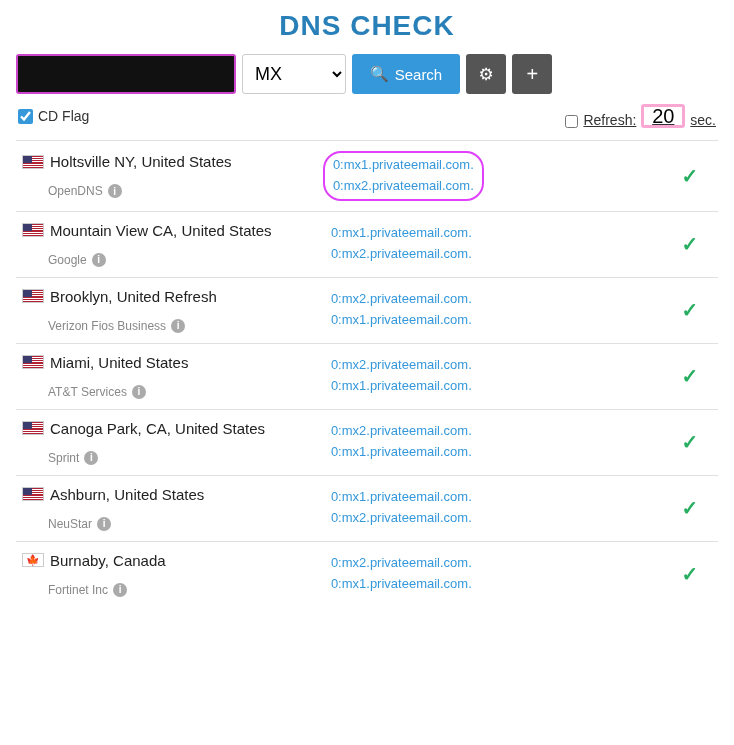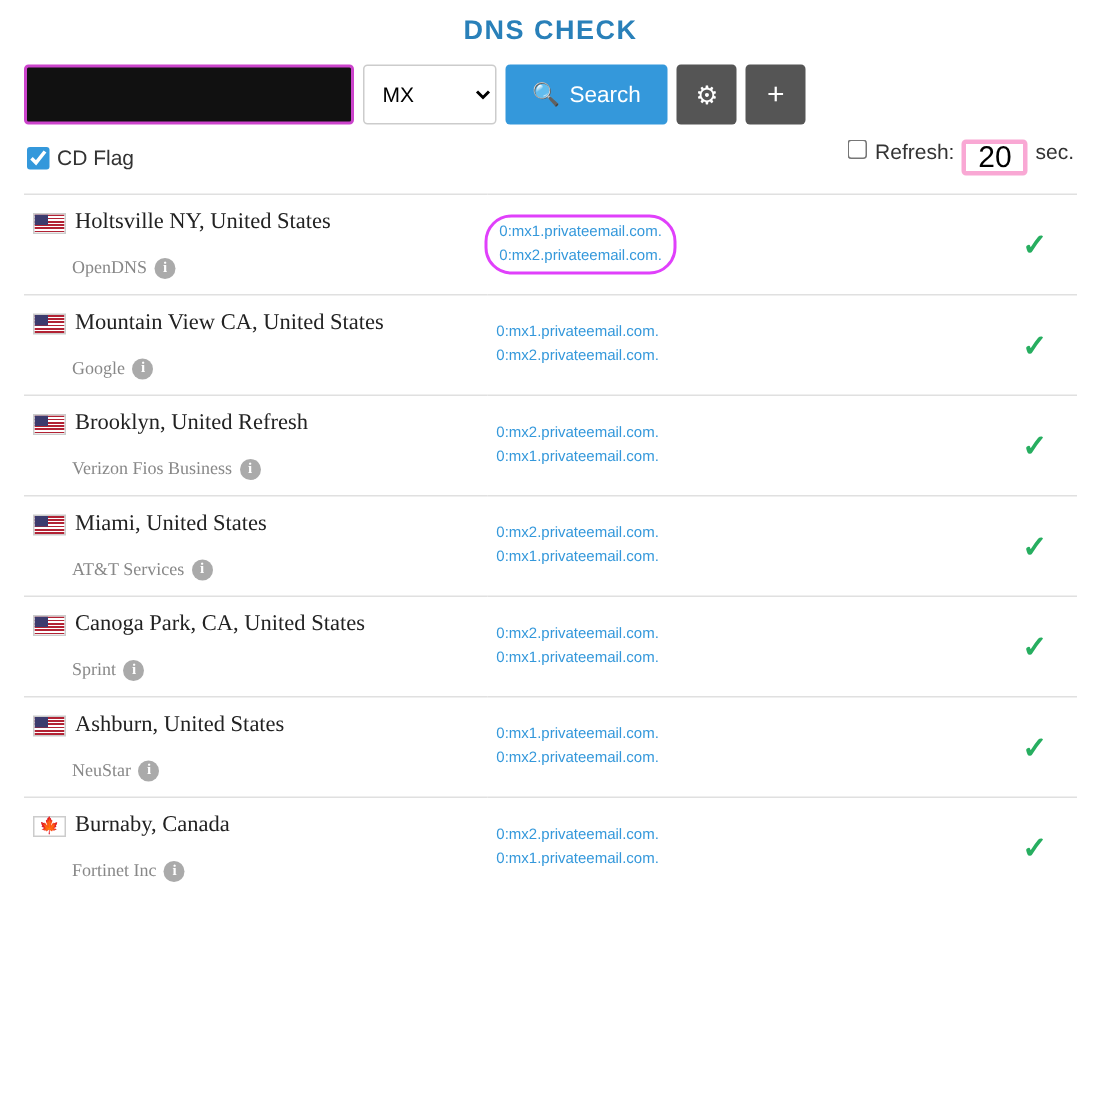--- a/index.html
+++ b/index.html
@@ -8,21 +8,21 @@
       background: #fff;
       width: 734px;
       min-height: 745px;
       padding: 10px 16px 20px;
       color: #333;
       font-size: 14px;
     }
     .page-title {
       text-align: center;
       color: #2980b9;
-      font-size: 18px;
+      font-size: 28px;
       font-weight: bold;
       margin-bottom: 12px;
       letter-spacing: 1px;
     }
     .toolbar {
       display: flex;
       align-items: center;
       gap: 6px;
       margin-bottom: 10px;
     }
@@ -34,21 +34,21 @@
       border-radius: 3px;
       padding: 4px 8px;
       font-size: 14px;
       color: #111;
     }
     .type-select {
       height: 40px;
       border: 1px solid #ccc;
       border-radius: 3px;
       padding: 4px 8px;
-      font-size: 14px;
+      font-size: 18px;
       background: #fff;
       min-width: 80px;
       cursor: pointer;
     }
     .search-btn {
       height: 40px;
       background: #3498db;
       color: #fff;
       border: none;
       border-radius: 3px;
@@ -112,23 +112,24 @@
       font-size: 14px;
       cursor: pointer;
     }
     .checkbox-label input[type=checkbox] {
       accent-color: #3498db;
       width: 15px;
       height: 15px;
     }
     .refresh-label {
       display: flex;
-      align-items: flex-start;
+      align-items: flex-end;
       gap: 5px;
       font-size: 14px;
+      text-decoration: underline;
     }
     .refresh-num-input {
       width: 44px;
       height: 24px;
       border: 3px solid #f9a8d4;
       border-radius: 3px;
       text-align: center;
       font-size: 20px;
     }
     .results-table {
@@ -137,21 +138,20 @@
     }
     .result-row {
       border-top: 1px solid #e0e0e0;
     }
     .result-row td {
       padding: 10px 6px;
       vertical-align: middle;
     }
     .location-cell {
       width: 44%;
-      font-family: Liberation Serif, serif;
     }
     .location-name {
       font-size: 15px;
       font-weight: 500;
       color: #222;
       display: flex;
       align-items: center;
       gap: 6px;
     }
     .provider-row {
@@ -212,21 +212,21 @@
       flex-shrink: 0;
       font-size: 11px;
       color: #d52b1e;
       font-weight: bold;
     }
     .mx-records-cell {
       width: 48%;
       text-align: left;
     }
     .mx-record {
-      font-size: 10px;
+      font-size: 13px;
       color: #3498db;
       line-height: 1.6;
     }
     .mx-record.highlighted {
       
     }
     .mx-highlight-wrapper {
       display: inline-block;
       border: 2px solid #e040fb;
       border-radius: 18px;

